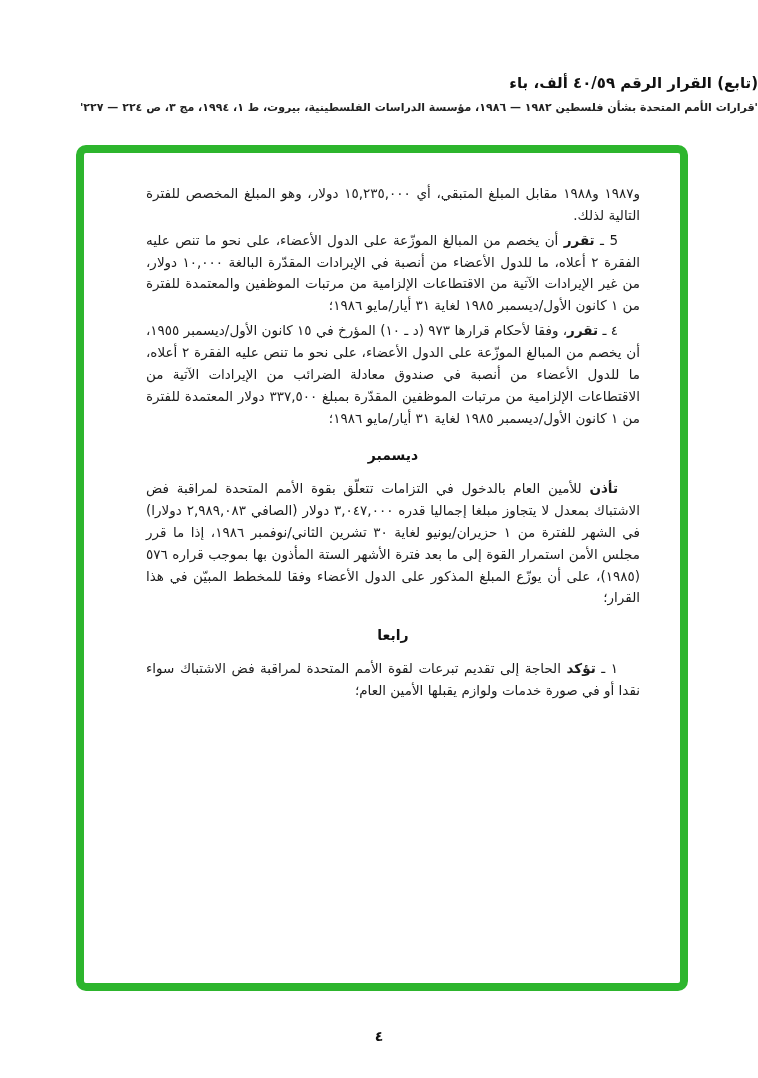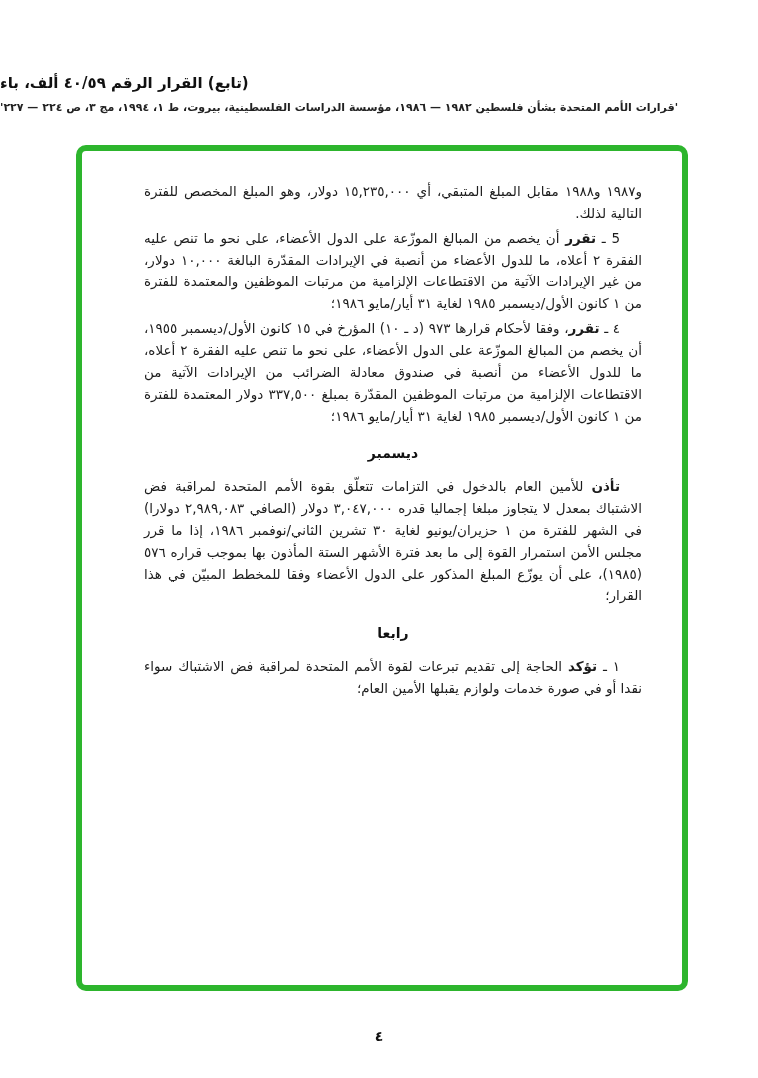--- a/index.html
+++ b/index.html
@@ -11,40 +11,40 @@
     color: #1b1b1b;
   }
   .page {
     position: absolute; inset: 0;
     background: #ffffff;
     overflow: hidden;
   }
   .header {
     position: absolute;
     top: 74px; left: 0; width: 100%;
-    text-align: left;
+    text-align: right;
     direction: rtl;
   }
   .doc-title {
     font-size: 15px;
     font-weight: bold;
     color: #111;
   }
   .doc-source {
     margin-top: 9px;
     font-size: 11px;
     font-weight: bold;
     color: #222;
     letter-spacing: 0.2px;
   }
   .frame {
     position: absolute;
     left: 76px; top: 145px;
     width: 612px; height: 846px;
-    border: 6px solid #a16207;
+    border: 8px solid #a16207;
     border-radius: 10px;
     padding: 30px 40px 20px 62px;
     direction: rtl;
     background: #ffffff;
   }
   .content {
     font-size: 13.5px;
     line-height: 1.62;
     text-align: justify;
     color: #1c1c1c;

